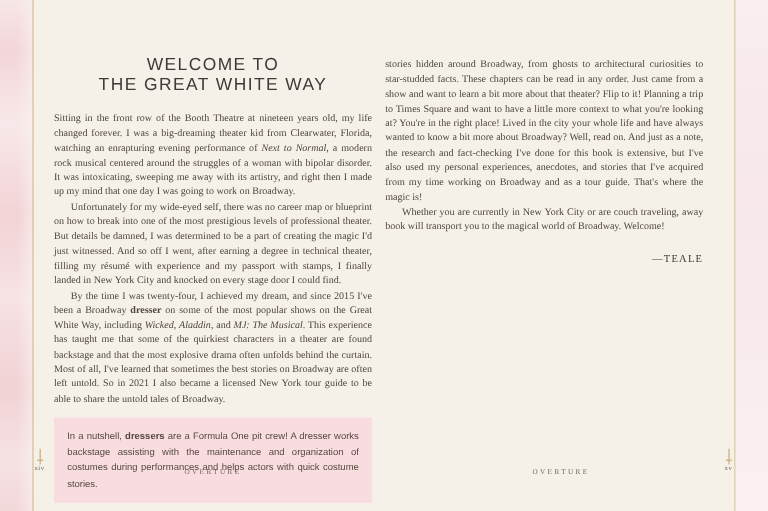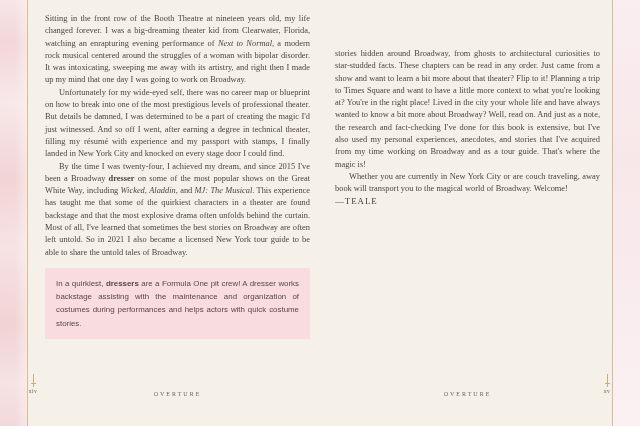--- a/index.html
+++ b/index.html
@@ -22,21 +22,21 @@
   .edge-right {
     position: absolute; right:0; top:0; width:27px; height:100%;
     background: linear-gradient(180deg, #faeef0 0%, #f7e7e9 38%, #f9ecee 70%, #fbf1f2 100%);
   }
   .rule-gold { position:absolute; top:0; width:1px; height:100%; background: var(--rule_gold,#c8ac7e); opacity:.75; }
   .rule-gold.left { left:27px; }
   .rule-gold.right { right:27px; }
 
   .page { position:absolute; top:0; width:265px; color: var(--text,#4e463c); }
   .page-left { left:45px; }
-  .page-right { left:335px; top:48px; }
+  .page-right { left:321px; top:48px; }
 
   .chapter-title {
     margin-top:46px;
     text-align:center;
     font-family:"Liberation Sans", sans-serif;
     font-weight:400;
     font-size:14.5px;
     line-height:17px;
     letter-spacing:1.2px;
     color:#3d3b36;
@@ -59,21 +59,22 @@
   .callout p {
     font-family:"Liberation Sans", sans-serif;
     font-size:7.9px;
     line-height:13.2px;
     text-align:justify;
     color:#55493f;
     margin:0;
   }
 
   .signature {
-    text-align:left;
+    margin-top:14px;
+    text-align:right;
     font-size:8.8px;
     letter-spacing:1px;
     color:#453e35;
   }
 
   .running-head {
     position:absolute; top:391px; width:265px;
     text-align:center;
     font-size:6px;
     letter-spacing:2px;
@@ -93,27 +94,31 @@
 <body>
 
 <div class="spread">
 
   <div class="edge-left"></div>
   <div class="rule-gold left"></div>
   <div class="rule-gold right"></div>
   <div class="edge-right"></div>
 
   <div class="page page-left">
+    <div class="chapter-title">
+      <div>WELCOME TO</div>
+      <div>THE GREAT WHITE WAY</div>
+    </div>
     <div class="body-text">
         <p class=""><span>Sitting in the front row of the Booth Theatre at nineteen years old, my life changed forever. I was a big-dreaming theater kid from Clearwater, Florida, watching an enrapturing evening performance of </span><span style="font-style: italic;">Next to Normal</span><span>, a modern rock musical centered around the struggles of a woman with bipolar disorder. It was intoxicating, sweeping me away with its artistry, and right then I made up my mind that one day I was going to work on Broadway.</span></p>
         <p class="indent"><span>Unfortunately for my wide-eyed self, there was no career map or blueprint on how to break into one of the most prestigious levels of professional theater. But details be damned, I was determined to be a part of creating the magic I'd just witnessed. And so off I went, after earning a degree in technical theater, filling my résumé with experience and my passport with stamps, I finally landed in New York City and knocked on every stage door I could find.</span></p>
         <p class="indent"><span>By the time I was twenty-four, I achieved my dream, and since 2015 I've been a Broadway </span><span style="font-weight: bold;">dresser</span><span> on some of the most popular shows on the Great White Way, including </span><span style="font-style: italic;">Wicked</span><span>, </span><span style="font-style: italic;">Aladdin</span><span>, and </span><span style="font-style: italic;">MJ: The Musical</span><span>. This experience has taught me that some of the quirkiest characters in a theater are found backstage and that the most explosive drama often unfolds behind the curtain. Most of all, I've learned that sometimes the best stories on Broadway are often left untold. So in 2021 I also became a licensed New York tour guide to be able to share the untold tales of Broadway.</span></p>
       </div>
     <div class="callout">
-        <p class=""><span>In a quirkiest, </span><span style="font-weight: bold;">dressers</span><span> are a Formula One pit crew! A dresser works backstage assisting with the maintenance and organization of costumes during performances and helps actors with quick costume stories.</span></p>
+        <p class=""><span>In a nutshell, </span><span style="font-weight: bold;">dressers</span><span> are a Formula One pit crew! A dresser works backstage assisting with the maintenance and organization of costumes during performances and helps actors with quick costume stories.</span></p>
       </div>
 
   </div>
 
   <div class="page page-right">
     <div>
         <p class=""><span>stories hidden around Broadway, from ghosts to architectural curiosities to star-studded facts. These chapters can be read in any order. Just came from a show and want to learn a bit more about that theater? Flip to it! Planning a trip to Times Square and want to have a little more context to what you're looking at? You're in the right place! Lived in the city your whole life and have always wanted to know a bit more about Broadway? Well, read on. And just as a note, the research and fact-checking I've done for this book is extensive, but I've also used my personal experiences, anecdotes, and stories that I've acquired from my time working on Broadway and as a tour guide. That's where the magic is!</span></p>
         <p class="indent"><span>Whether you are currently in New York City or are couch traveling, away book will transport you to the magical world of Broadway. Welcome!</span></p>
       </div>
     <div class="signature">—TEALE</div>

